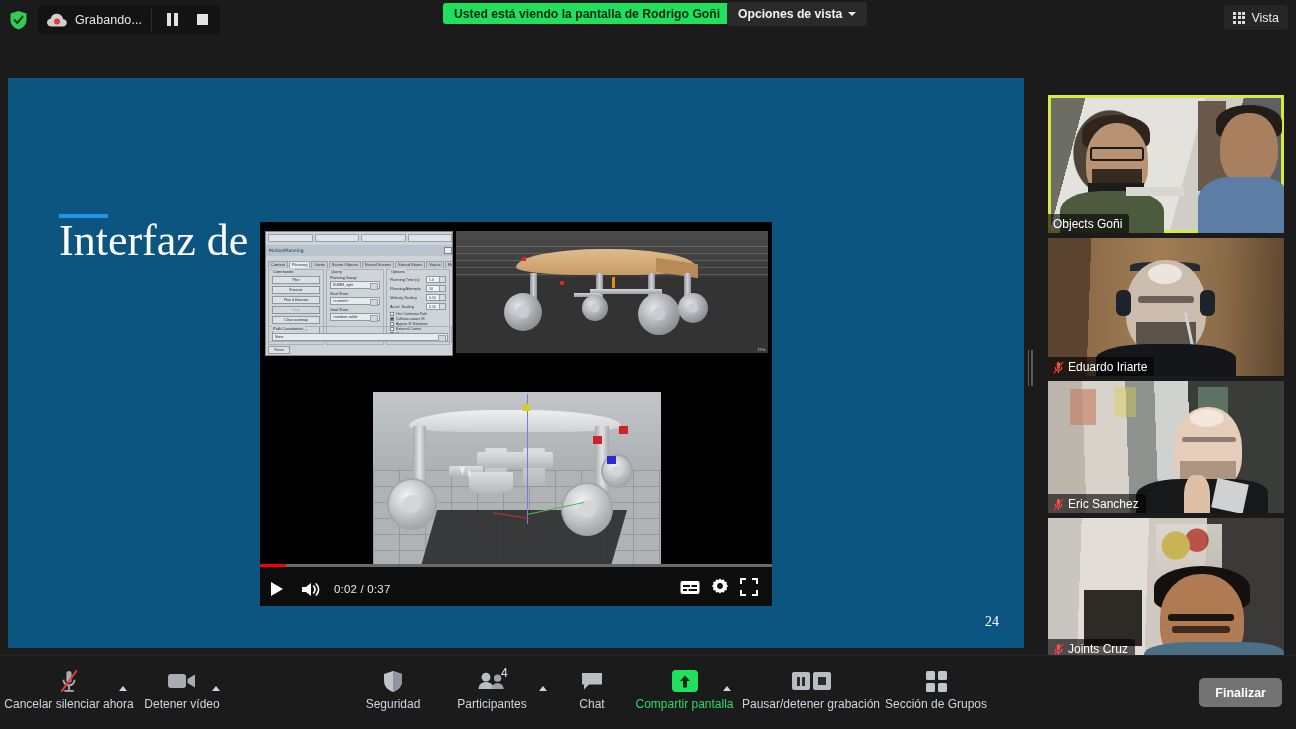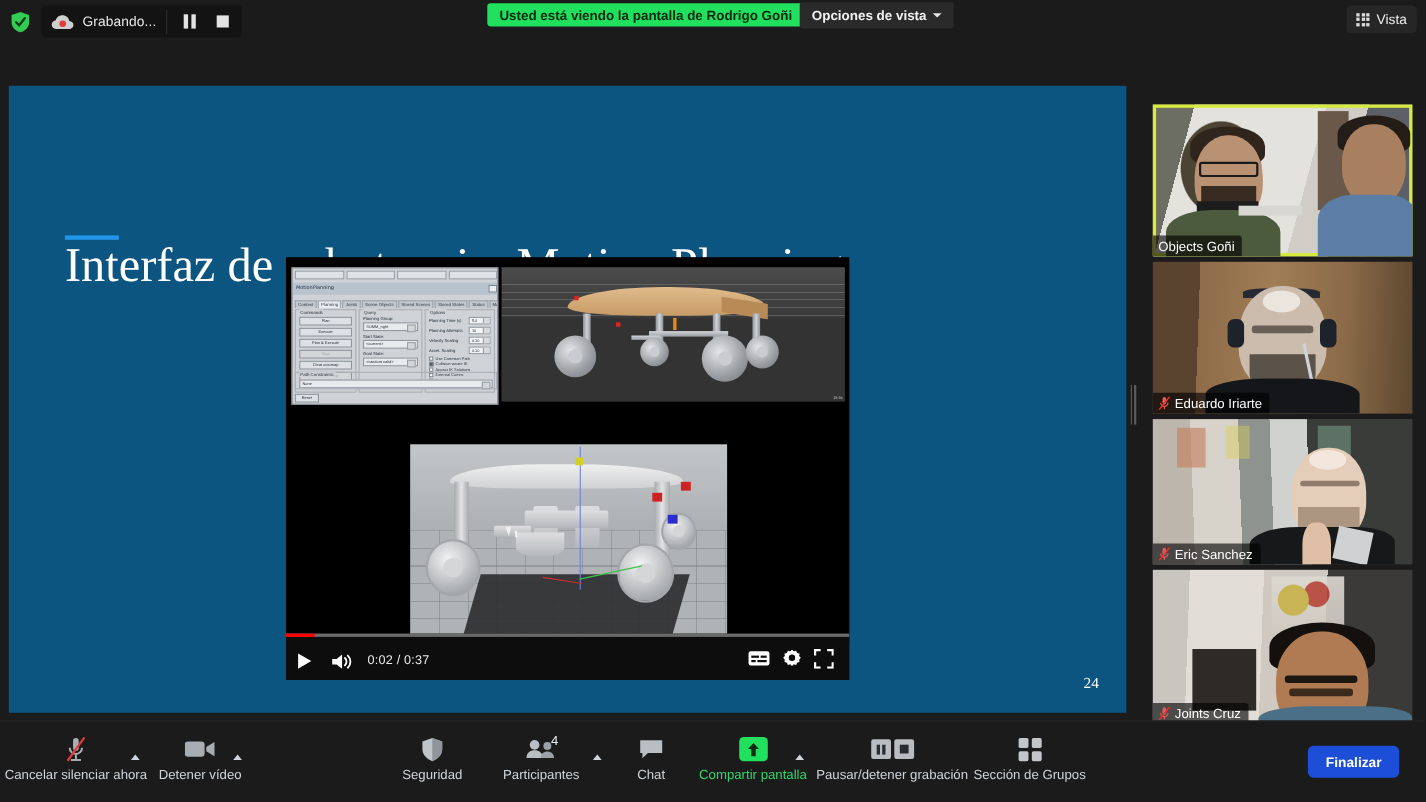--- a/index.html
+++ b/index.html
@@ -78,21 +78,20 @@
   }
   #slide-number {
     position: absolute; right: 25px; bottom: 18px;
     color: #ffffff; font-size: 14px; font-family: "Liberation Serif", serif;
   }
 
   
   #video-block {
     position: absolute; left: 252px; top: 144px; width: 512px; height: 384px;
     background: #000;
-    margin-top: 12px;
   }
   #vid-top {
     position: absolute; left: 0; top: 0; width: 512px; height: 168px;
     background: #000; overflow: hidden;
   }
   
   #rviz {
     position: absolute; left: 5px; top: 9px; width: 188px; height: 125px;
     background: #cfd2d6; border: 1px solid #7e858d; overflow: hidden;
   }
@@ -328,22 +327,22 @@
     width: 26px; height: 22px; background: #21e05d; border-radius: 4px;
     display: flex; align-items: center; justify-content: center;
   }
   .rec-ctrl-pair { display: flex; gap: 3px; align-items: center; }
   .rc-box { width: 18px; height: 18px; background: #b9bdc1; border-radius: 2px; display: flex; align-items: center; justify-content: center; gap: 2px; }
   .rc-box i { display: block; width: 3px; height: 9px; background: #2a2d30; }
   .rc-box .sq { width: 8px; height: 8px; background: #2a2d30; }
   .grid4 { display: grid; grid-template-columns: repeat(2, 9px); grid-template-rows: repeat(2, 9px); gap: 3px; }
   .grid4 i { display: block; width: 9px; height: 9px; background: #c2c6ca; border-radius: 1.5px; }
   #end-btn {
-    position: absolute; right: 24px; top: 22px; height: 29px; padding: 0 16px;
-    background: #1d4ed8; border-radius: 5px; display: flex; align-items: center; justify-content: center;
+    position: absolute; right: 14px; top: 22px; height: 29px; padding: 0 16px;
+    background: #737373; border-radius: 5px; display: flex; align-items: center; justify-content: center;
   }
   #end-btn span { color: #fff; font-size: 12.5px; font-weight: bold; }
 </style>
 </head>
 <body>
 
 <div id="app">
 
   <div id="topbar">
 

